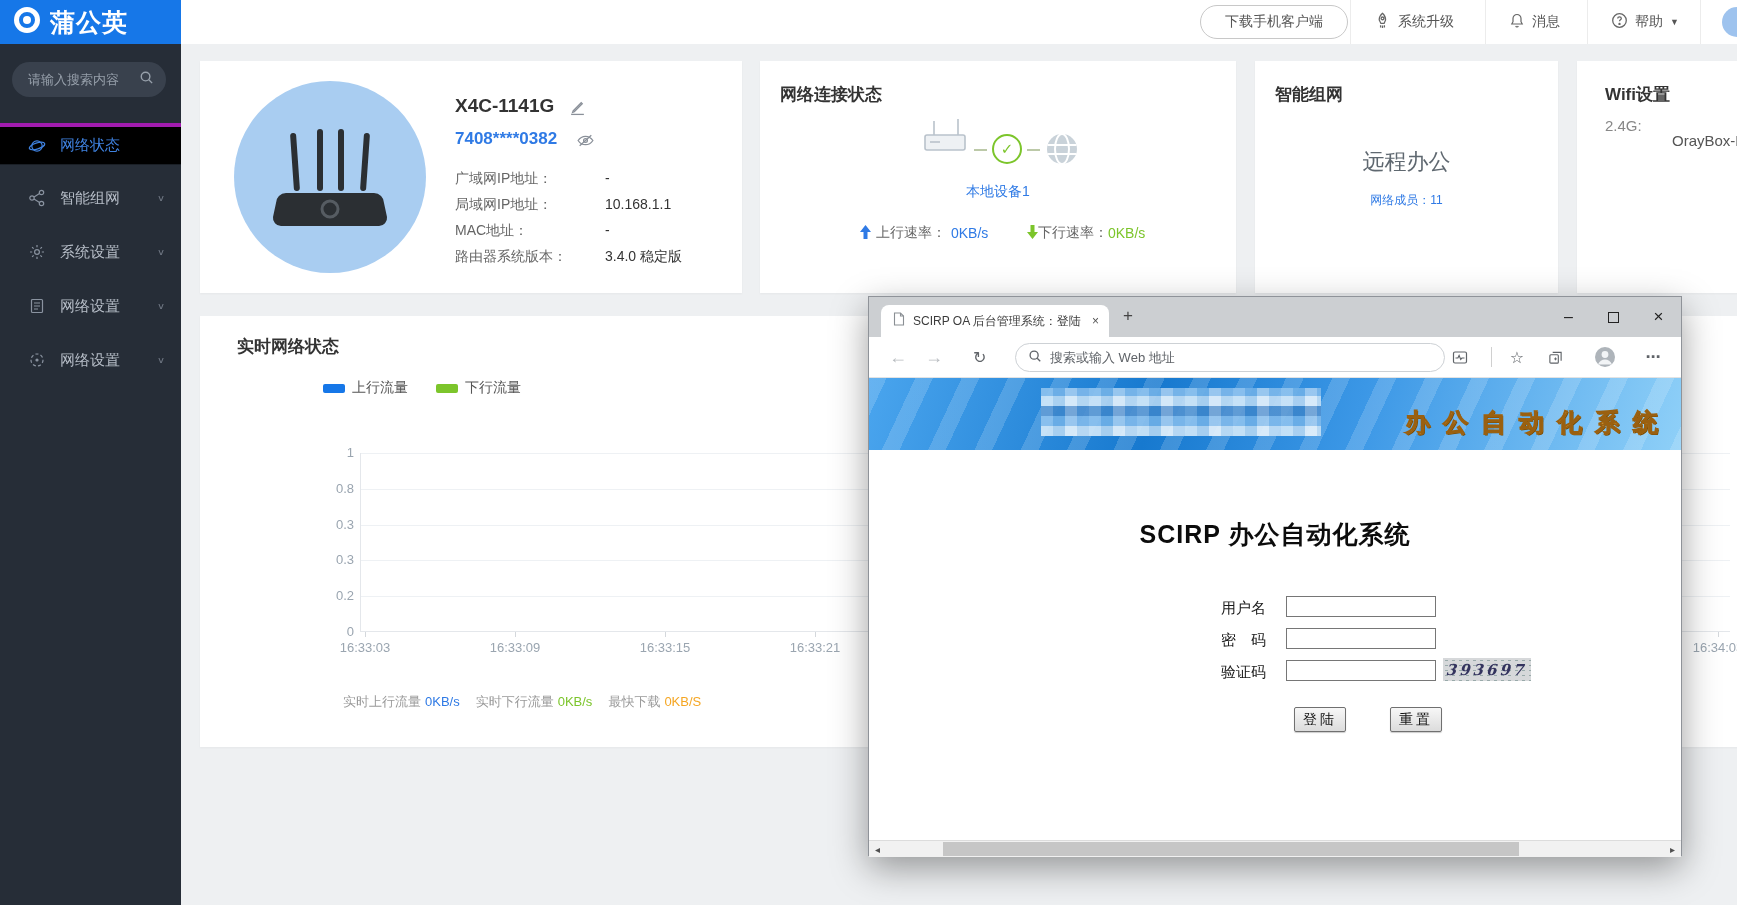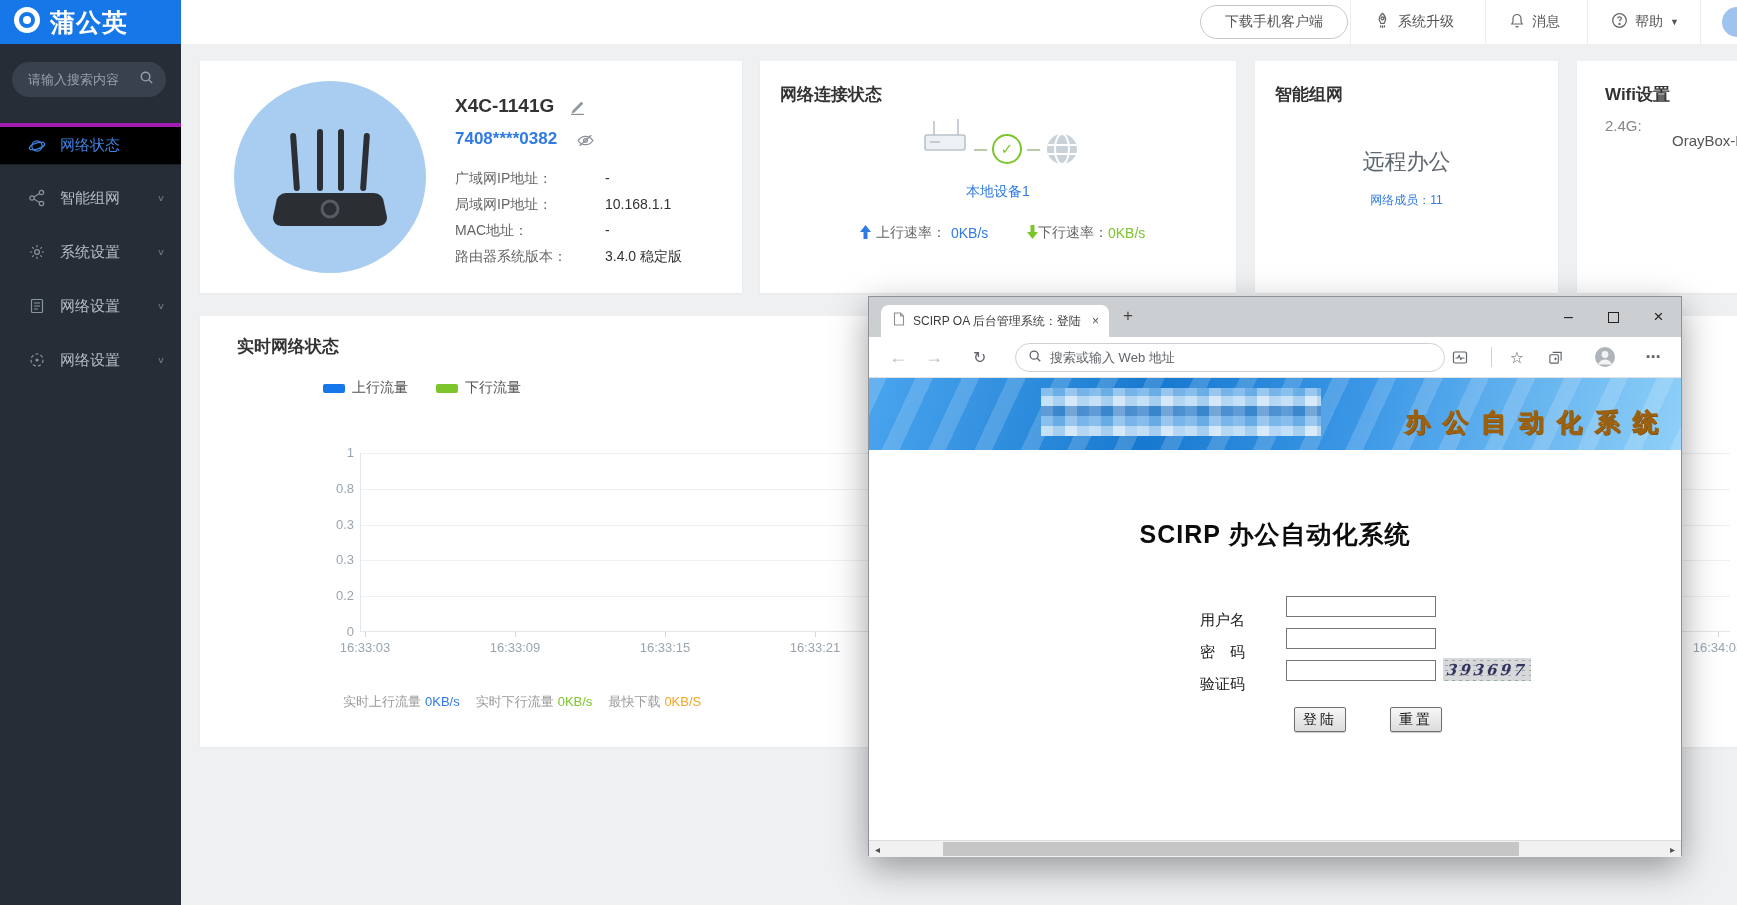--- a/index.html
+++ b/index.html
@@ -73,21 +73,21 @@
   .pcontent{position:absolute;left:0;top:81px;width:100%;height:462px;background:#fff;overflow:hidden;}
   .banner{position:absolute;left:0;top:0;width:100%;height:72px;background:linear-gradient(105deg,#4aa5ee 0%,#1779cf 35%,#3b97e6 60%,#8fd0f8 100%);overflow:hidden;}
   .banner .streaks{position:absolute;inset:0;background:repeating-linear-gradient(115deg,rgba(255,255,255,.16) 0 16px,rgba(255,255,255,0) 16px 42px);}
   .mosaic{position:absolute;left:172px;top:10px;width:280px;height:48px;
     background:repeating-linear-gradient(0deg,rgba(255,255,255,.55) 0 10px,rgba(130,185,235,.55) 10px 20px,rgba(25,95,175,.45) 20px 30px),
                repeating-linear-gradient(90deg,#9fd0f5 0 12px,#5aa7e4 12px 24px,#cfe7fa 24px 36px,#7bb9ec 36px 48px);
     opacity:.9;}
   .slogan{position:absolute;right:10px;top:28px;font-size:25px;font-weight:bold;letter-spacing:13px;color:#ffc050;
     -webkit-text-stroke:1px #9a6010;text-shadow:1px 1px 0 #7a4a00;white-space:nowrap;}
   .oa-heading{position:absolute;left:0;top:140px;width:100%;text-align:center;font-size:25px;font-weight:bold;color:#0c0c0c;letter-spacing:1px;}
-  .form-label{position:absolute;left:276px;width:100px;text-align:right;font-size:15px;color:#1a1a1a;margin-top:12px;}
+  .form-label{position:absolute;left:297px;width:100px;text-align:right;font-size:15px;color:#1a1a1a;}
   .form-input{position:absolute;left:417px;width:150px;height:21px;border:1px solid #767676;background:#fff;font-size:13px;padding:0 4px;outline:none;font-family:inherit;}
   .captcha{position:absolute;left:574px;top:280px;width:88px;height:23px;background:#d6d8da;
     background-image:radial-gradient(#9aa 1px,transparent 1.2px);background-size:7px 5px;
     display:flex;align-items:center;justify-content:center;}
   .captcha span{font-family:"DejaVu Serif","Liberation Serif",serif;font-style:italic;font-size:15px;font-weight:bold;color:#33335e;letter-spacing:3px;transform:skewX(-6deg);}
   .oa-btn{position:absolute;top:329px;width:52px;height:25px;border:1px solid #707070;border-radius:2px;background:linear-gradient(#f7f7f7,#dcdcdc);font-size:14px;color:#111;letter-spacing:3px;cursor:pointer;font-family:inherit;box-shadow:0 1px 1px rgba(0,0,0,.2);}
   .hscroll{position:absolute;left:0;top:543px;width:100%;height:17px;background:#f1f1f1;border-top:1px solid #dcdcdc;}
   .hs-btn{position:absolute;top:0;width:17px;height:16px;display:flex;align-items:center;justify-content:center;font-size:10px;color:#505050;cursor:pointer;}
   .hs-thumb{position:absolute;left:74px;top:1px;width:576px;height:14px;background:#c6c6c6;cursor:pointer;}
 

